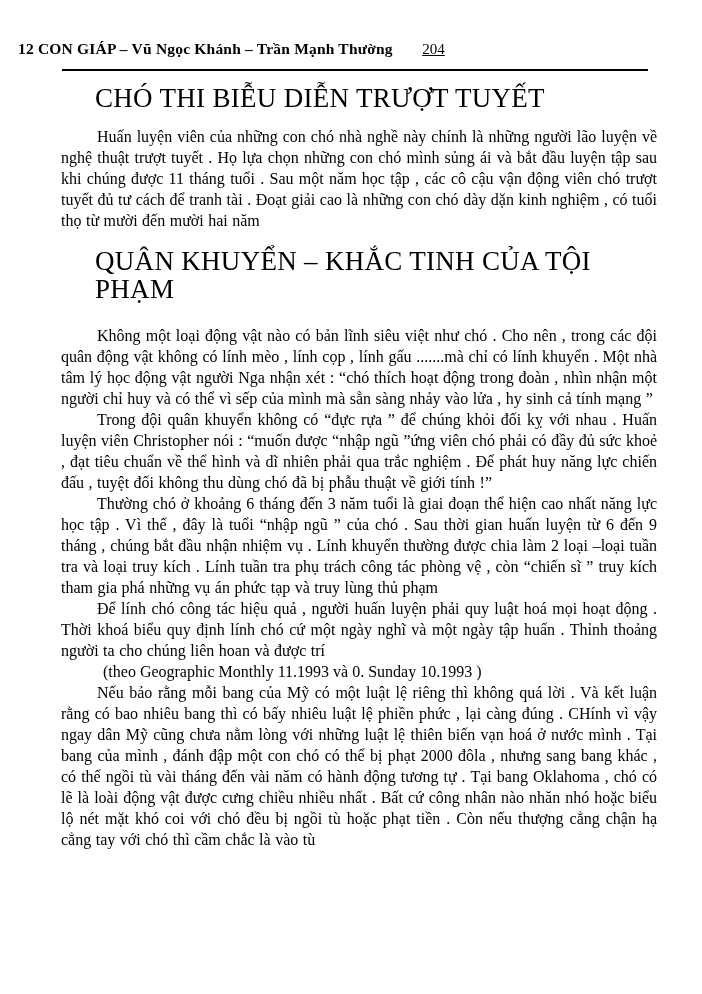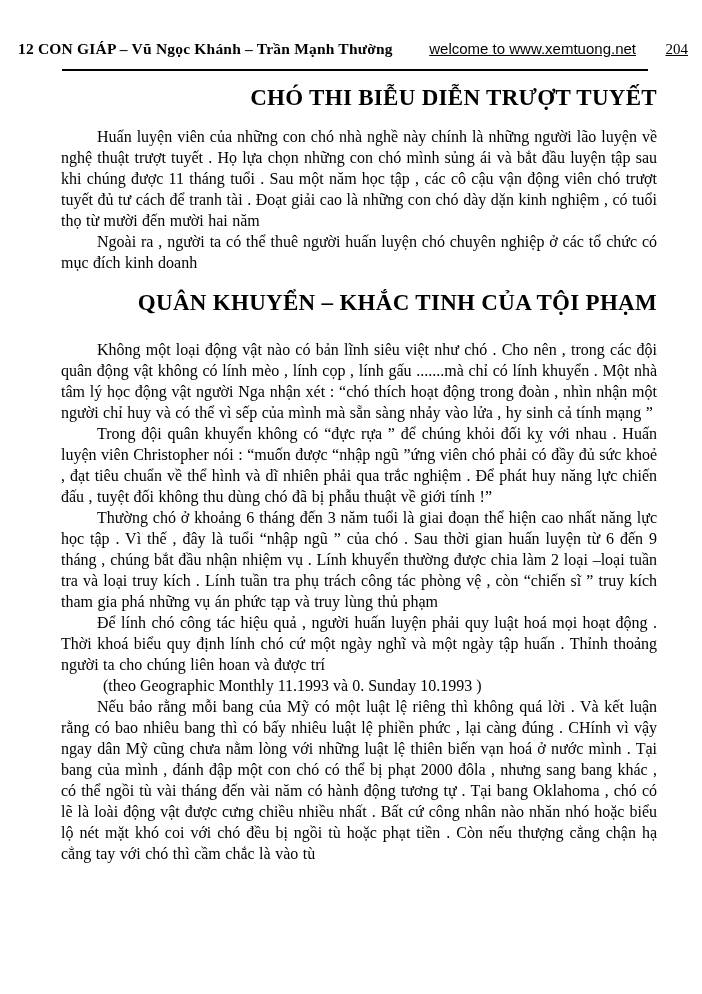--- a/index.html
+++ b/index.html
@@ -48,26 +48,25 @@
   }
   .header-divider {
     height: 0;
     border-top: 2px solid #000000;
     margin: 11px 54px 0 62px;
   }
   .content {
     margin: 0 45px 0 61px;
   }
   h1.section-title {
-    font-size: 23px;
+    font-size: 27px;
     line-height: 28px;
-    font-weight: bold;
+    font-weight: normal;
     letter-spacing: 0.3px;
     margin: 0;
-    text-align: right;
   }
   .section-1 h1.section-title { margin: 13px 0 14px 34px; }
   .section-2 h1.section-title { margin: 16px 0 22px 34px; }
   .section-3 h1.section-title { margin: 30px 0 26px 44px; }
   p.body-par {
     font-size: 16px;
     line-height: 21px;
     text-align: justify;
     text-indent: 36px;
     margin: 0;
@@ -81,32 +80,30 @@
     margin: 0;
   }
 </style>
 </head>
 <body>
 
 <div class="page">
 
   <div class="header">
     <span class="book-title">12 CON GIÁP – Vũ Ngọc Khánh – Trần Mạnh Thường</span>
-    <span class="site-link">welcome to www.xemtuong.net</span>
     <span class="page-number">204</span>
   </div>
 
   <div class="header-divider"></div>
 
   <div class="content">
 
     <div class="section section-1">
       <h1 class="section-title">CHÓ THI BIỄU DIỄN TRƯỢT TUYẾT</h1>
       <p class="body-par">Huấn luyện viên của những con chó nhà nghề này chính là những người lão luyện về nghệ thuật trượt tuyết . Họ lựa chọn những con chó mình sủng ái và bắt đầu luyện tập sau khi chúng được 11 tháng tuổi . Sau một năm học tập , các cô cậu vận động viên chó trượt tuyết đủ tư cách để tranh tài . Đoạt giải cao là những con chó dày dặn kinh nghiệm , có tuổi thọ từ mười đến mười hai năm</p>
-      <p class="body-par">Ngoài ra , người ta có thể thuê người huấn luyện chó chuyên nghiệp ở các tổ chức có mục đích kinh doanh</p>
     </div>
 
     <div class="section section-2">
       <h1 class="section-title">QUÂN KHUYỂN – KHẮC TINH CỦA TỘI PHẠM</h1>
       <p class="body-par">Không một loại động vật nào có bản lĩnh siêu việt như chó . Cho nên , trong các đội quân động vật không có lính mèo , lính cọp , lính gấu .......mà chỉ có lính khuyển . Một nhà tâm lý học động vật người Nga nhận xét : “chó thích hoạt động trong đoàn , nhìn nhận một người chỉ huy và có thể vì sếp của mình mà sẵn sàng nhảy vào lửa , hy sinh cả tính mạng ”</p>
       <p class="body-par">Trong đội quân khuyển không có “đực rựa ” để chúng khỏi đối kỵ với nhau . Huấn luyện viên Christopher nói : “muốn được “nhập ngũ ”ứng viên chó phải có đầy đủ sức khoẻ , đạt tiêu chuẩn về thể hình và dĩ nhiên phải qua trắc nghiệm . Để phát huy năng lực chiến đấu , tuyệt đối không thu dùng chó đã bị phẫu thuật về giới tính !”</p>
       <p class="body-par">Thường chó ở khoảng 6 tháng đến 3 năm tuổi là giai đoạn thể hiện cao nhất năng lực học tập . Vì thế , đây là tuổi “nhập ngũ ” của chó . Sau thời gian huấn luyện từ 6 đến 9 tháng , chúng bắt đầu nhận nhiệm vụ . Lính khuyển thường được chia làm 2 loại –loại tuần tra và loại truy kích . Lính tuần tra phụ trách công tác phòng vệ , còn “chiến sĩ ” truy kích tham gia phá những vụ án phức tạp và truy lùng thủ phạm</p>
       <p class="body-par">Để lính chó công tác hiệu quả , người huấn luyện phải quy luật hoá mọi hoạt động . Thời khoá biểu quy định lính chó cứ một ngày nghĩ và một ngày tập huấn . Thỉnh thoảng người ta cho chúng liên hoan và được trí</p>
       <p class="citation">(theo Geographic Monthly 11.1993 và 0. Sunday 10.1993 )</p>
     </div>

